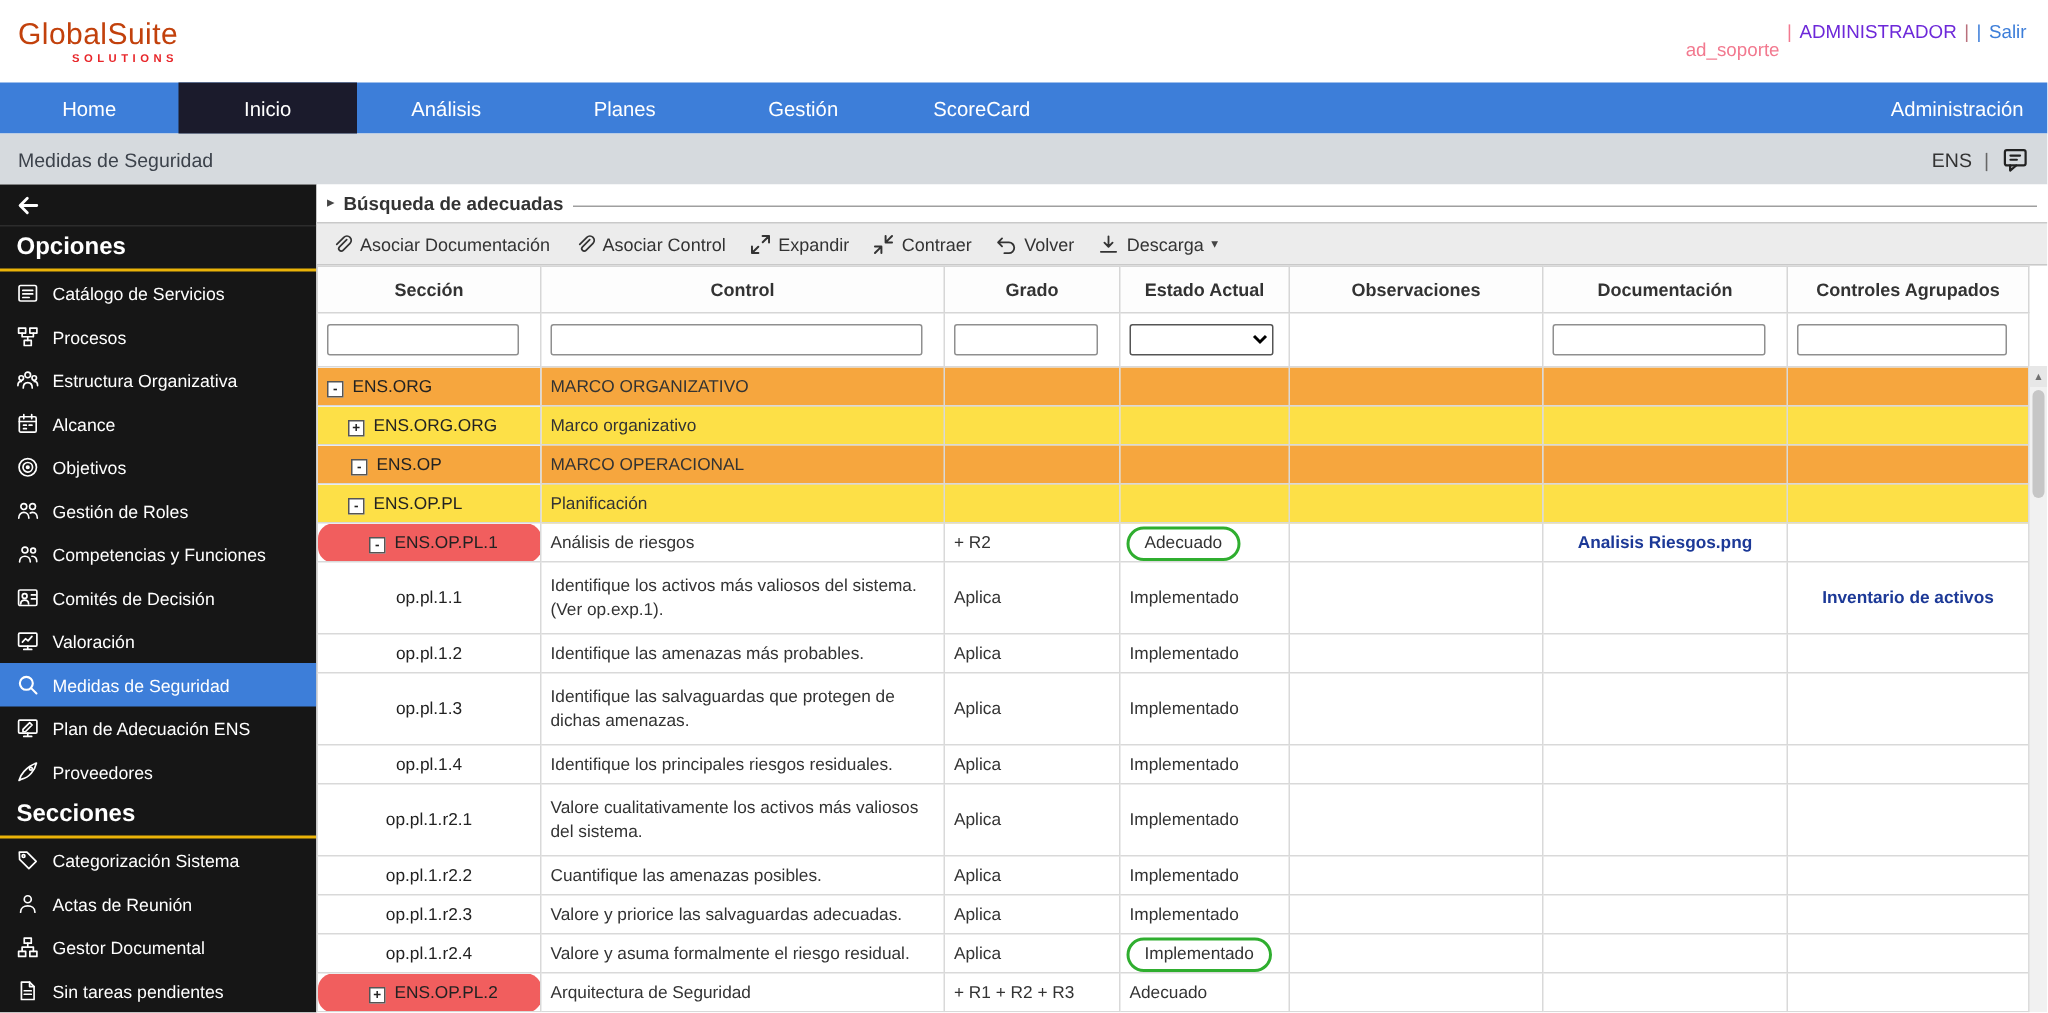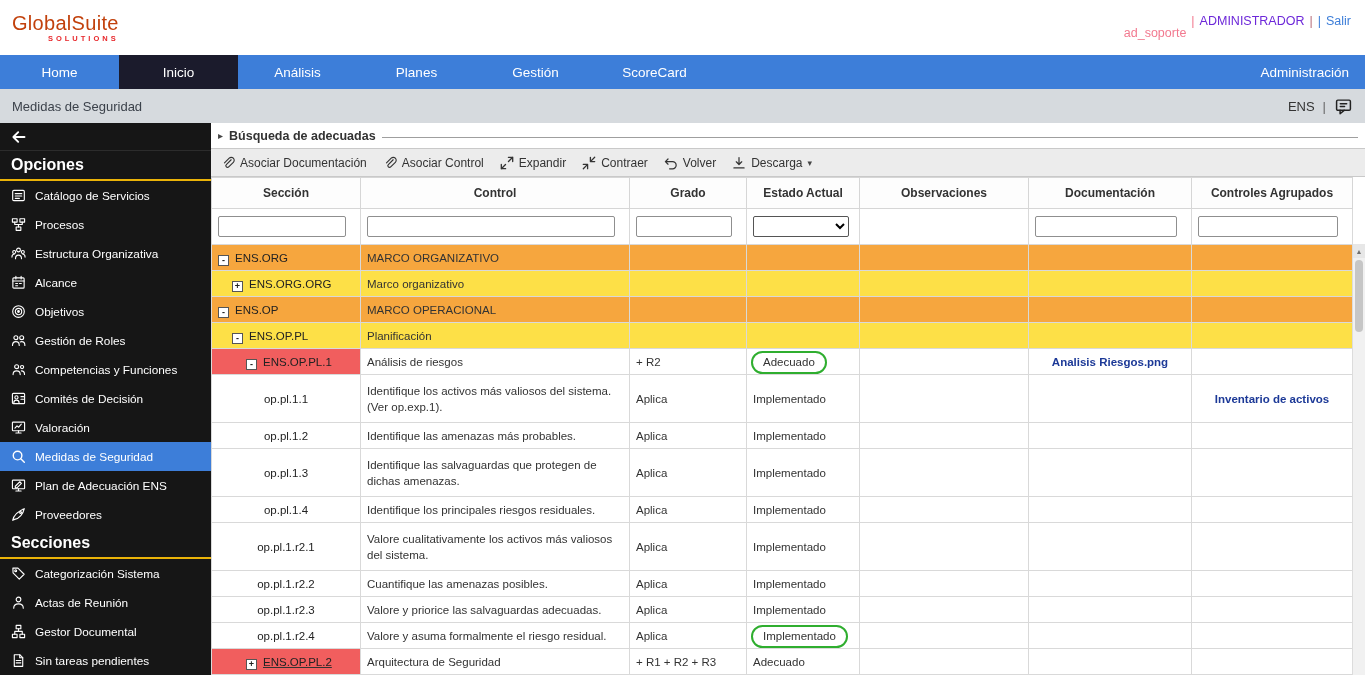--- a/index.html
+++ b/index.html
@@ -78,21 +78,21 @@
   td { border:1px solid #d9d9d9; font-size:11.5px; vertical-align:middle; padding:4px 6px; }
   tr.filter-row td { height:36px; background:#fff; }
   .filter-input { width:calc(100% - 8px); height:21px; border:1px solid #8f8f8f;
                   border-radius:2px; background:#fff; padding:0 4px; font-size:11px; }
   .select-wrap { position:relative; display:inline-block; width:96px; }
   .filter-select { width:100%; height:21px; border:1px solid #555; background:#fff; border-radius:2px; }
   tbody td { height:26px; line-height:16px; }
   tr.tall td { height:48px; }
   tr.row-orange td { background:#f6a63e; }
   tr.row-yellow td { background:#fde047; }
-  td.cell-red { background:#f15e5e; }
+  td.cell-red { background:#f15e5e;border-radius:10px; }
   td.center, .cell-doc, .cell-ctrl { text-align:center; }
   .cell-seccion { white-space:nowrap; overflow:hidden; }
   .expander { display:inline-flex; width:11px; height:11px; border:1px solid #555; background:#fff;
               align-items:center; justify-content:center; font-size:9px; line-height:1;
               color:#222; margin-right:6px; vertical-align:-1px; cursor:pointer; font-weight:bold; }
   .sec-code { color:#222; }
   .green-circle { display:inline-block; border:2px solid #2fae2f; border-radius:13px;
                   padding:1px 10px 2px; margin:-4px -2px; }
   .doc-link { color:#1c3997; font-weight:bold; cursor:pointer; }
 
@@ -429,21 +429,21 @@
               <tr class="row-yellow">
                 <td class="cell-seccion" style="padding-left: 20px;"><span class="expander">+</span><span class="sec-code">ENS.ORG.ORG</span></td>
                 <td class="cell-control">Marco organizativo</td>
                 <td class="cell-grado"></td>
                 <td class="cell-estado"></td>
                 <td class="cell-obs"></td>
                 <td class="cell-doc"></td>
                 <td class="cell-ctrl"></td>
               </tr>
               <tr class="row-orange">
-                <td class="cell-seccion" style="padding-left: 6px;"><span class="expander">-</span><span class="sec-code">ENS.OP</span></td>
+                <td class="cell-seccion" style="padding-left: 22px;"><span class="expander">-</span><span class="sec-code">ENS.OP</span></td>
                 <td class="cell-control">MARCO OPERACIONAL</td>
                 <td class="cell-grado"></td>
                 <td class="cell-estado"></td>
                 <td class="cell-obs"></td>
                 <td class="cell-doc"></td>
                 <td class="cell-ctrl"></td>
               </tr>
               <tr class="row-yellow">
                 <td class="cell-seccion" style="padding-left: 20px;"><span class="expander">-</span><span class="sec-code">ENS.OP.PL</span></td>
                 <td class="cell-control">Planificación</td>
@@ -528,21 +528,21 @@
               <tr class="row-normal">
                 <td class="cell-seccion center"><span class="sec-code">op.pl.1.r2.4</span></td>
                 <td class="cell-control">Valore y asuma formalmente el riesgo residual.</td>
                 <td class="cell-grado">Aplica</td>
                 <td class="cell-estado"><span class="green-circle">Implementado</span></td>
                 <td class="cell-obs"></td>
                 <td class="cell-doc"></td>
                 <td class="cell-ctrl"></td>
               </tr>
               <tr class="row-red">
-                <td class="cell-seccion cell-red" style="padding-left: 34px; text-decoration: underline;"><span class="expander">+</span><span class="sec-code">ENS.OP.PL.2</span></td>
+                <td class="cell-seccion cell-red" style="padding-left: 34px;"><span class="expander">+</span><span class="sec-code">ENS.OP.PL.2</span></td>
                 <td class="cell-control">Arquitectura de Seguridad</td>
                 <td class="cell-grado">+ R1 + R2 + R3</td>
                 <td class="cell-estado">Adecuado</td>
                 <td class="cell-obs"></td>
                 <td class="cell-doc"></td>
                 <td class="cell-ctrl"></td>
               </tr>
             </tbody>
         </table>
         <div class="vscroll">

